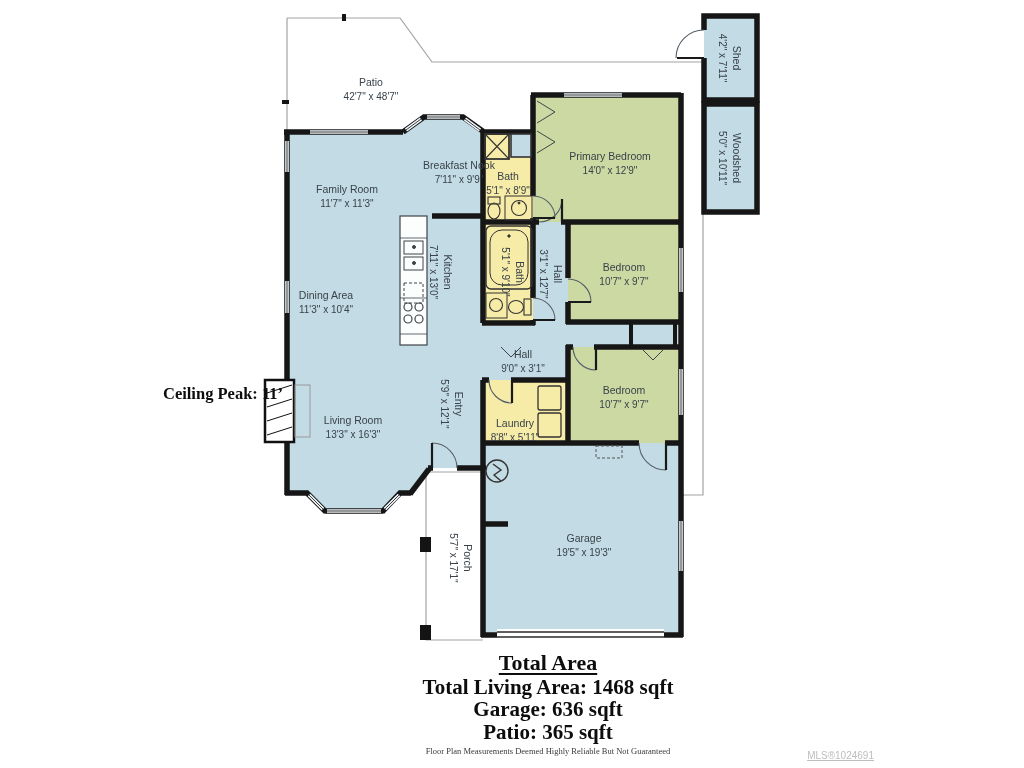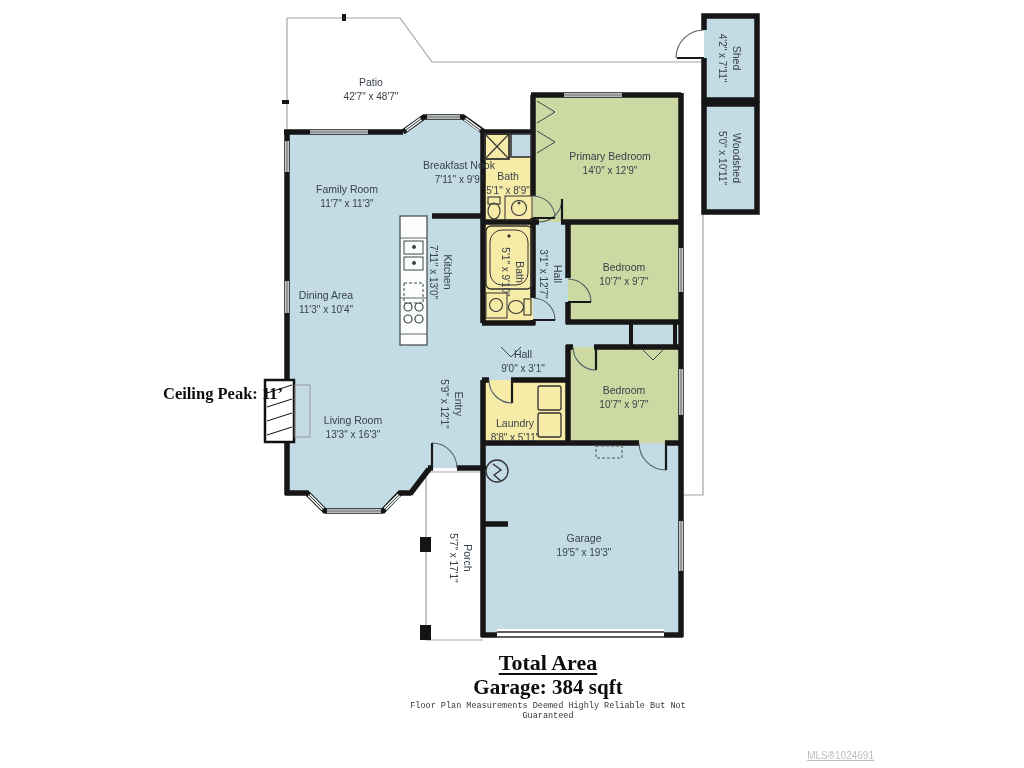--- a/index.html
+++ b/index.html
@@ -19,21 +19,21 @@
   .rot{transform:translate(-50%,-50%) rotate(90deg);}
   .serif{font-family:"Liberation Serif","DejaVu Serif",serif;color:#0d0d0d;}
   .ceiling{position:absolute;transform:translate(-50%,-50%);font-size:16.5px;font-weight:600;
     white-space:nowrap;z-index:5;margin-top:40px;}
   .address{position:absolute;font-size:33px;white-space:nowrap;z-index:5;}
   .summary{position:absolute;left:512px;top:650px;transform:translateX(-50%);
     text-align:center;z-index:5;margin-left:36px;}
   .summary .head{font-size:22px;font-weight:bold;text-decoration:underline;
     text-underline-offset:3px;}
   .summary .line{font-size:21px;font-weight:bold;line-height:1.06;}
-  .summary .disclaimer{font-family:Liberation Mono, monospace;font-size:8.5px;
+  .summary .disclaimer{font-family:Liberation Serif, serif;font-size:8.5px;
     color:#3a3a3a;margin-top:3px;font-weight:normal;}
   .mls{position:absolute;right:2px;bottom:7px;font-size:10px;color:#bdbdbd;z-index:5;text-decoration:underline;}
   .north-n{position:absolute;left:982px;top:710px;font-family:"Liberation Serif",serif;
     font-style:italic;font-size:13px;color:#111;transform:rotate(38deg);z-index:5;}
 </style>
 </head>
 <body>
 
 <div id="plan">
 
@@ -268,20 +268,22 @@
   <div class="room-label rot" style="left:461px;top:558px;">
     <div>Porch</div>
       <div class="dims">5'7" x 17'1"</div>
   </div>
 
   <div class="ceiling serif" style="left:223px;top:354px;">Ceiling Peak: 11’</div>
 
 
   <div class="summary serif">
     <div class="head">Total Area</div>
-    <div class="line">Garage: 384 sqft</div>
+    <div class="line">Total Living Area: 1468 sqft</div>
+    <div class="line">Garage: 636 sqft</div>
+    <div class="line">Patio: 365 sqft</div>
     <div class="disclaimer">Floor Plan Measurements Deemed Highly Reliable But Not Guaranteed</div>
   </div>
 
   <div class="north-n">N</div>
 
   <div class="mls">MLS®1024691</div>
 </div>
 
 </body></html>

